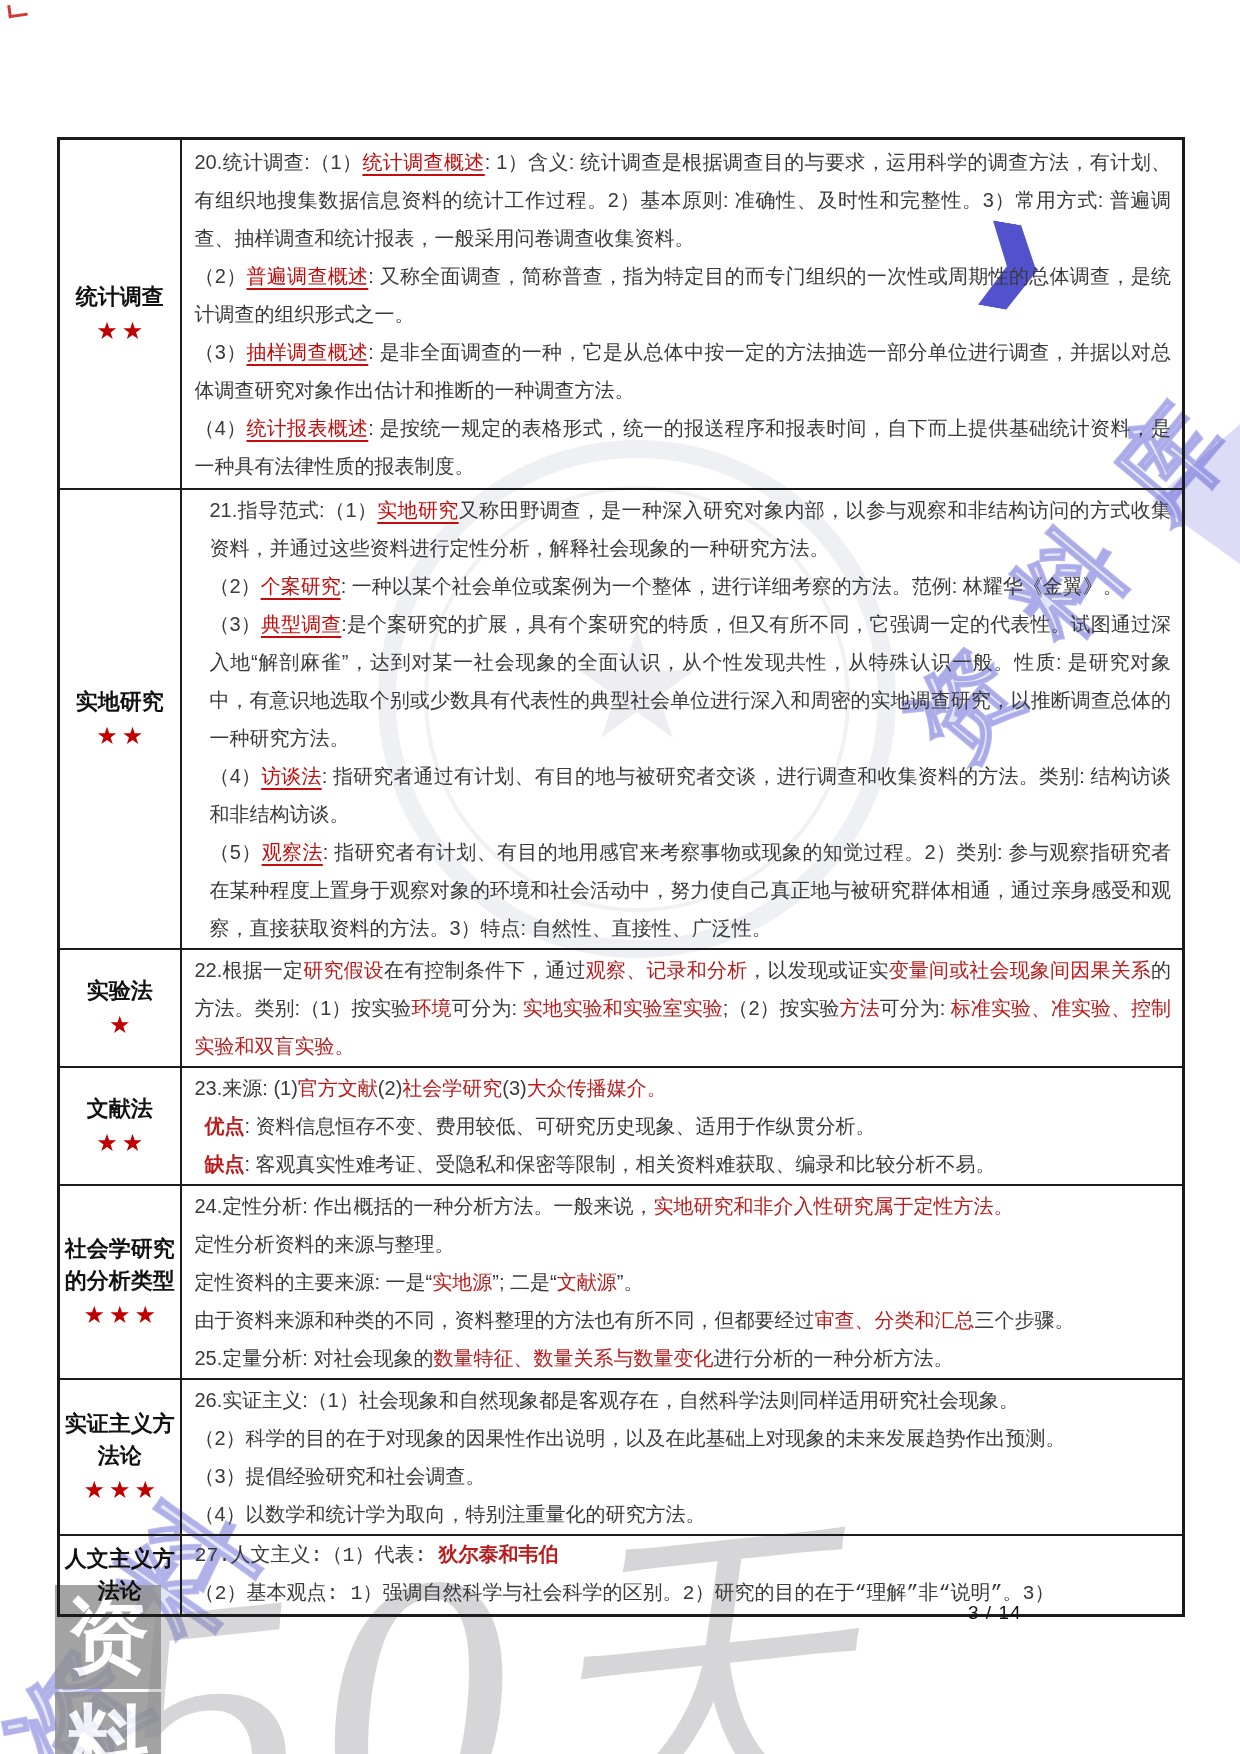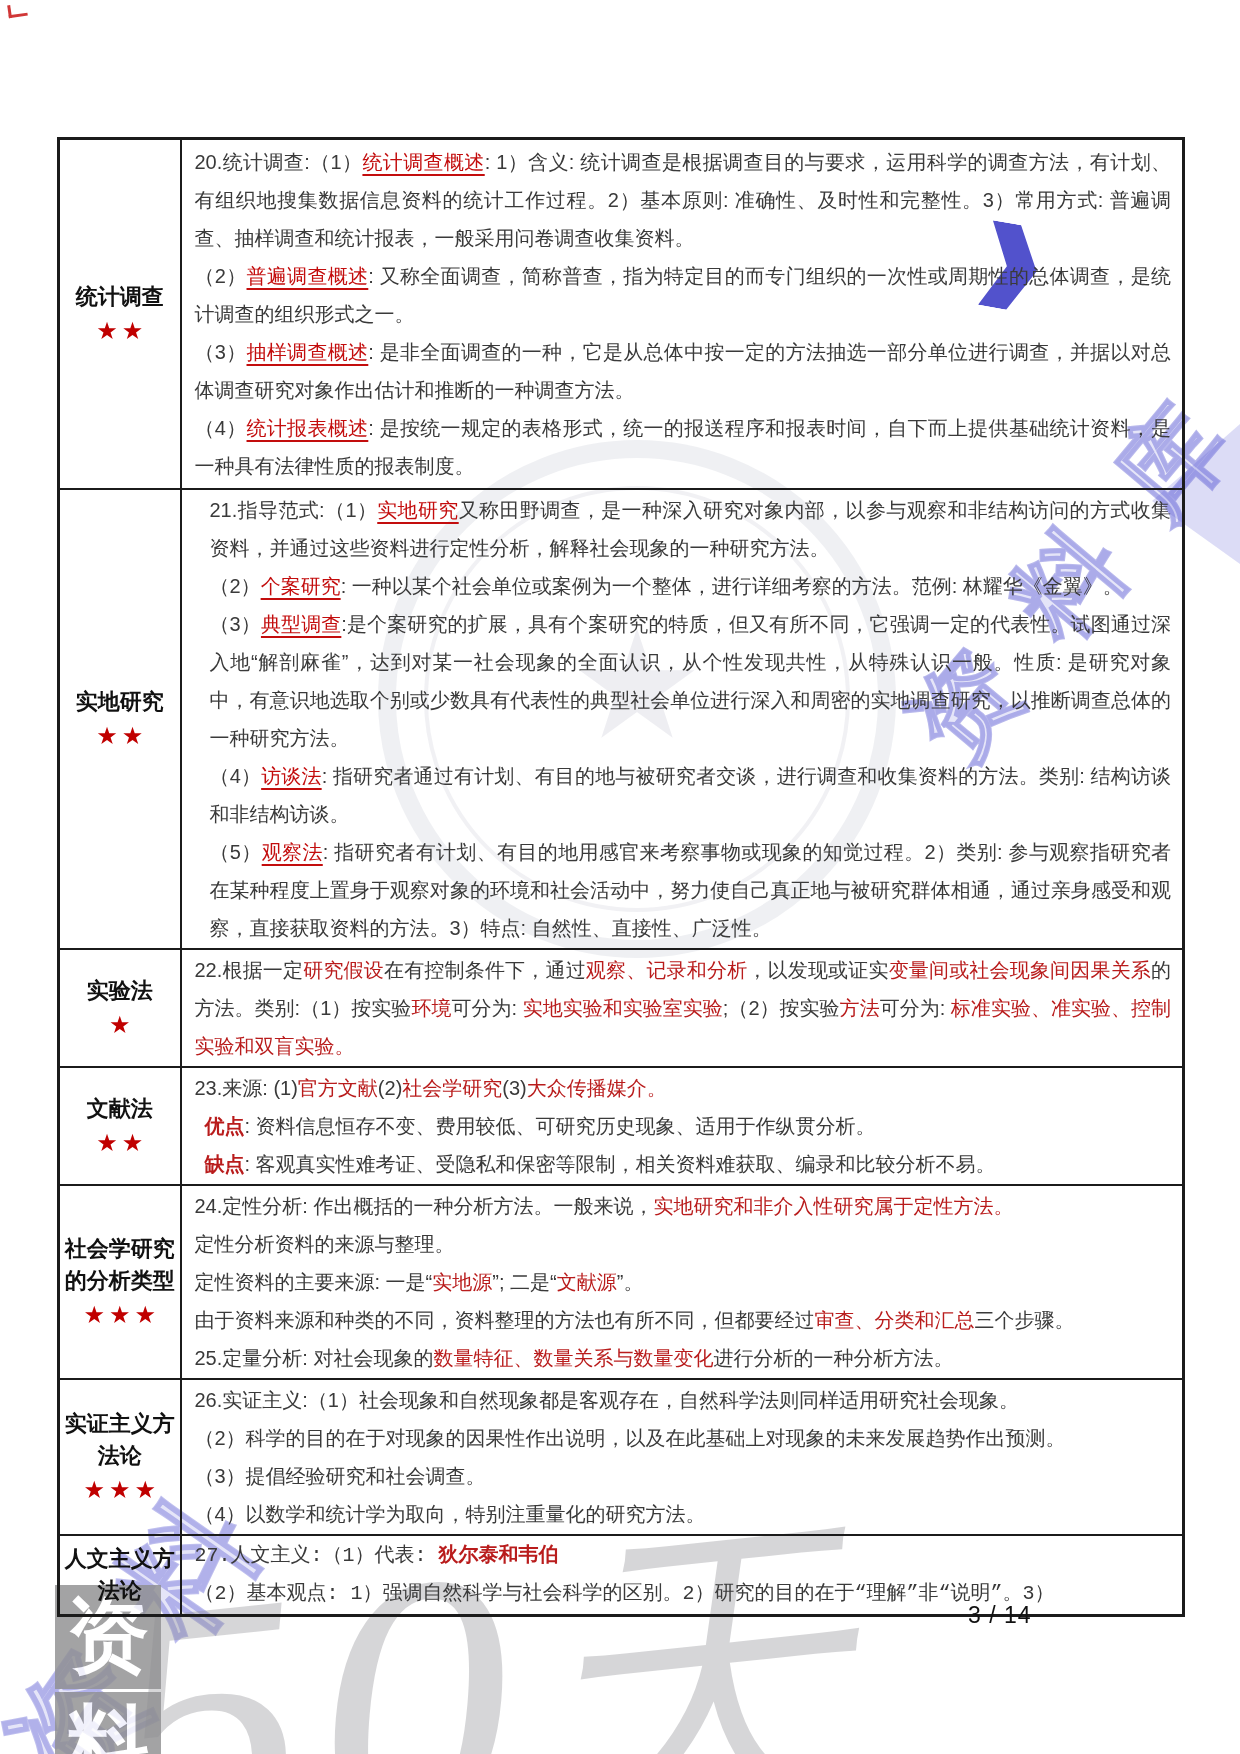--- a/index.html
+++ b/index.html
@@ -52,21 +52,21 @@
   td.content-cell{
     padding:1px 11px 1px 13px;font-size:20px;line-height:38px;color:#3a3a3a;
     text-align:justify;
   }
   td.content-cell p{margin:0;}
   td.content-cell p.indent{text-indent:10px;}
   .red{color:#b91c1c;}
   .ru{color:#c30d0d;text-decoration:underline;text-underline-offset:5px;}
   .redbold{color:#b91c1c;font-weight:bold;}
 
-  .pagenum{position:absolute;left:968px;top:1602px;font-size:23px;color:#111111;letter-spacing:1px;}
+  .pagenum{position:absolute;left:968px;top:1602px;font-size:19px;color:#111111;letter-spacing:1px;}
 </style>
 </head>
 <body>
 
 <div class="page">
 
   <div class="wm wm-corner"></div>
 
   <div class="wm wm-seal">
     <div class="seal-inner"></div>

